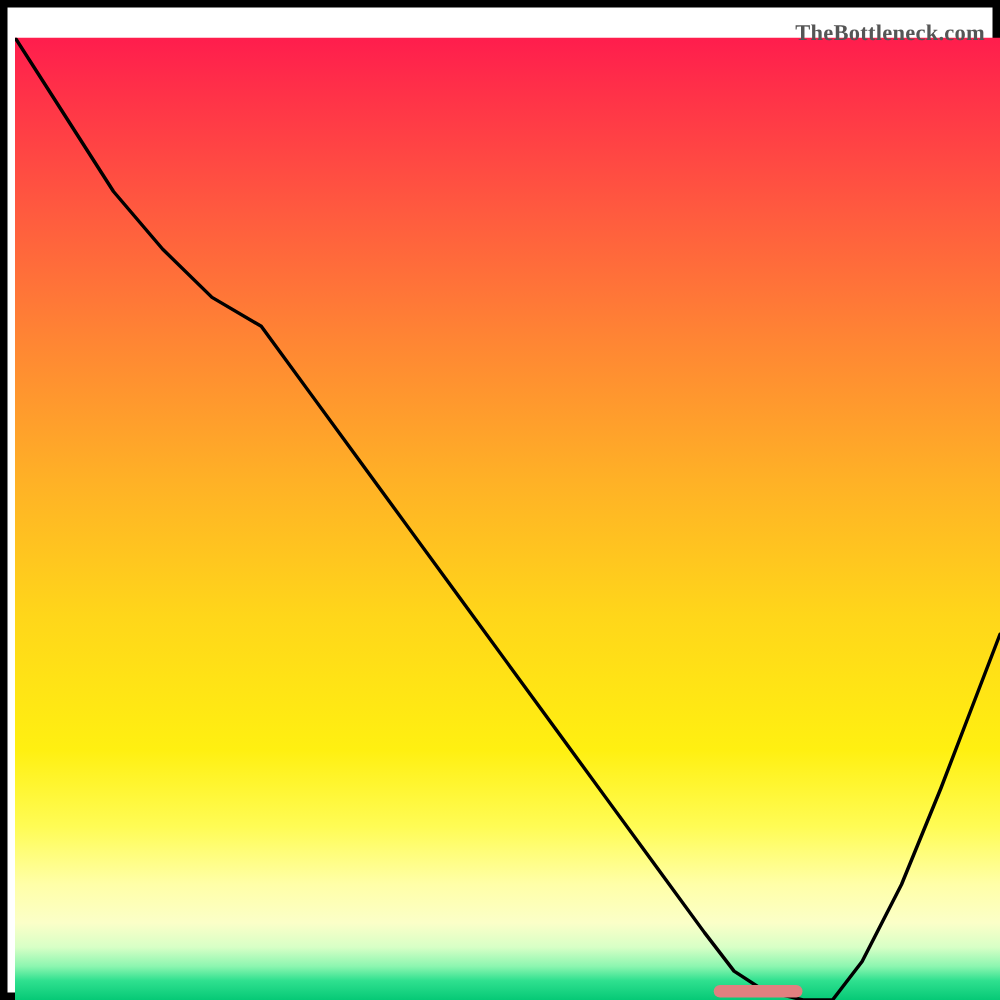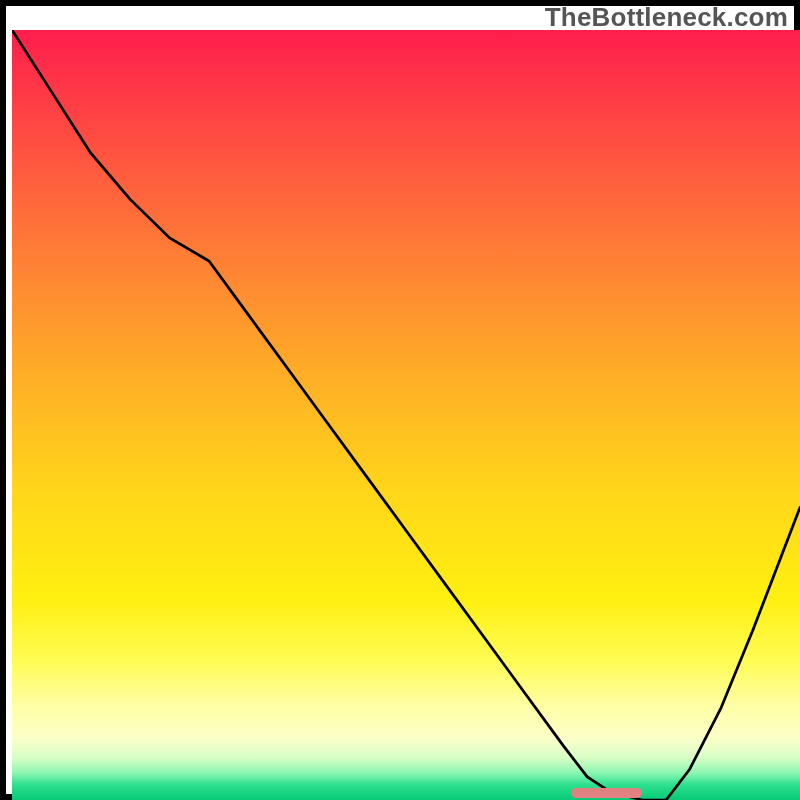--- a/index.html
+++ b/index.html
@@ -58,24 +58,24 @@
     width: 100%;
     height: 100%;
   }
   .marker {
     position: absolute;
     background: #e08080;
     border-radius: 7px;
   }
   .caption {
     position: absolute;
-    top: 2px;
+    top: 16px;
     right: 12px;
-    font-family: Liberation Sans, sans-serif;
-    font-size: 26px;
+    font-family: Liberation Serif, serif;
+    font-size: 18px;
     font-weight: bold;
     color: #555555;
     letter-spacing: 0.2px;
   }
 </style>
 </head>
 <body>
 
 <div class="frame">
   <div class="plot-area">

